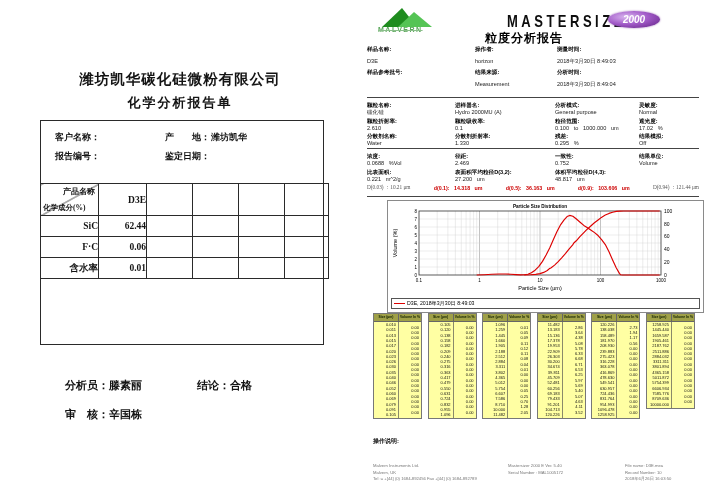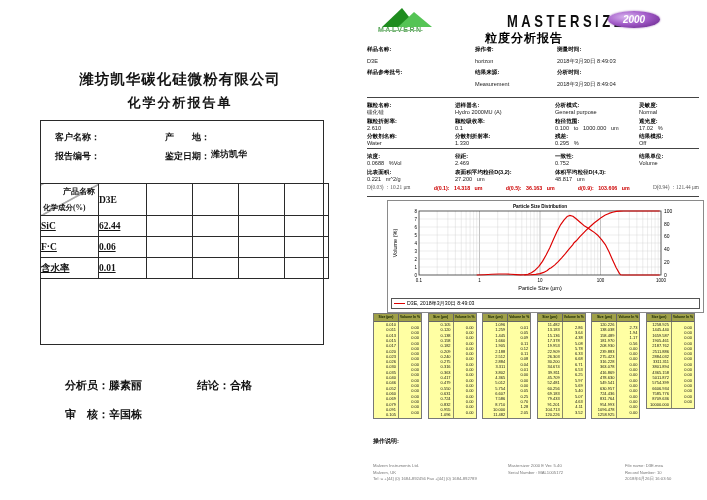--- a/index.html
+++ b/index.html
@@ -6,24 +6,24 @@
   #root{position:relative;width:707px;height:500px;background:#ffffff;overflow:hidden;
         font-family:"Liberation Sans",sans-serif;color:#111;}
   
   #leftPage{position:absolute;left:0;top:0;width:360px;height:500px;
             font-family:"Liberation Serif",serif;font-weight:bold;color:#141414;}
   .company{position:absolute;top:70px;left:0;width:360px;text-align:center;font-size:14.5px;letter-spacing:1px;}
   .doctitle{position:absolute;top:94px;left:0;width:360px;text-align:center;font-size:13px;letter-spacing:2px;}
   .infobox{position:absolute;left:40px;top:120px;width:282px;height:223px;border:1px solid #2a2a2a;}
   .iline{position:absolute;font-size:9px;white-space:pre;}
   #chemTable{position:absolute;left:40px;top:183px;border-collapse:collapse;table-layout:fixed;}
-  #chemTable td{border:1px solid #2a2a2a;text-align:left;vertical-align:middle;
+  #chemTable td{border:1px solid #2a2a2a;text-align:right;vertical-align:middle;
                 font-size:9.5px;font-weight:bold;padding:0;margin-top:44px;}
   #chemTable .hrow td{height:31px;}
-  #chemTable .drow td{height:20.1px;text-decoration:underline;}
+  #chemTable .drow td{height:20.1px;}
   .diag{position:relative;background:
       linear-gradient(to bottom right,transparent calc(50% - 0.6px),#2a2a2a calc(50% - 0.1px),#2a2a2a calc(50% + 0.1px),transparent calc(50% + 0.6px));}
   .diag .ctop{position:absolute;top:2px;right:3px;font-size:8px;}
   .diag .cbot{position:absolute;bottom:2px;left:2px;font-size:7.5px;}
   .sig{position:absolute;font-size:11px;white-space:pre;}
   
   #rightPage{position:absolute;left:365px;top:0;width:342px;height:500px;font-size:5.5px;}
   #malvernLogo{position:absolute;left:15px;top:6px;}
   .malvernWord{position:absolute;left:13px;top:26px;font-size:7px;font-weight:bold;letter-spacing:1.5px;
                color:#57a657;text-decoration:line-through;text-decoration-color:#8bbf8b;}
@@ -72,21 +72,21 @@
 
 <div id="root">
 
   <section id="leftPage">
     <div class="company">潍坊凯华碳化硅微粉有限公司</div>
     <div class="doctitle">化学分析报告单</div>
 
     <div class="infobox">
       <div class="iline" style="left:14px;top:10px">客户名称：</div>
       <div class="iline" style="left:124px;top:10px">产　　地：</div>
-      <div class="iline" style="left:170px;top:27px">潍坊凯华</div>
+      <div class="iline" style="left:170px;top:10px">潍坊凯华</div>
       <div class="iline" style="left:14px;top:29px">报告编号：</div>
       <div class="iline" style="left:124px;top:29px">鉴定日期：</div>
     </div>
 
     <table id="chemTable">
         <tbody>
           <tr class="hrow">
             <td class="diag" style="width: 57px;">
               <span class="ctop">产品名称</span>
               <span class="cbot">化学成分(%)</span>

